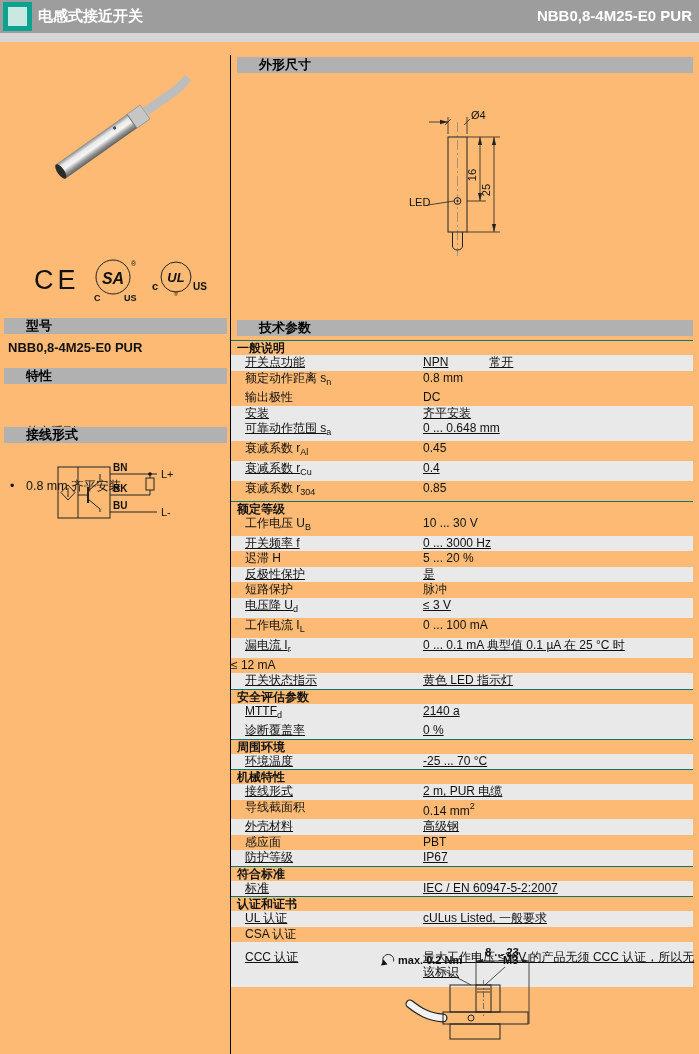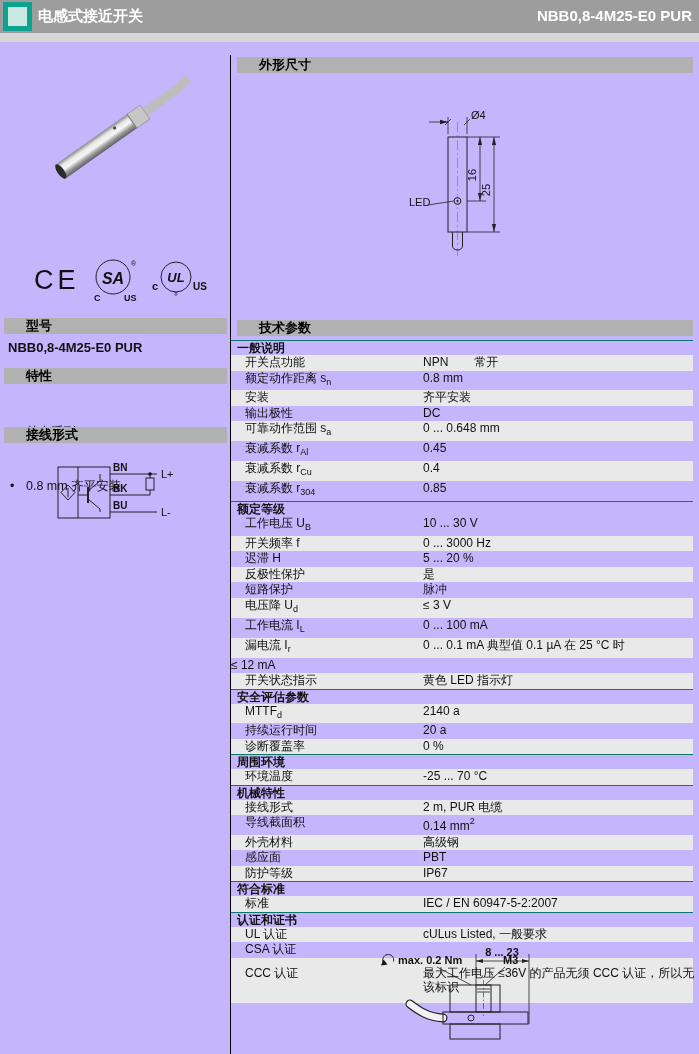--- a/index.html
+++ b/index.html
@@ -1,16 +1,16 @@
 <!DOCTYPE html>
 <html><head>
 <meta charset="utf-8">
 <style>
   html,body{margin:0;padding:0;background:#fff;}
-  .page{position:relative;width:699px;height:1054px;background:#c4b5fd;overflow:hidden;
+  .page{position:relative;width:699px;height:1054px;background:#fdba74;overflow:hidden;
         font-family:"Liberation Sans","DejaVu Sans",sans-serif;color:#111;}
   
   .hdr{position:absolute;left:0;top:0;width:699px;height:33px;background:#9d9d9d;}
   .hdr-strip{position:absolute;left:0;top:33px;width:699px;height:9px;background:#d6d6d6;}
   .hdr-icon{position:absolute;left:3px;top:2px;width:19px;height:19px;background:#c9e8e2;
             border:5px solid #0ba390;}
   .hdr-left{position:absolute;left:38px;top:7px;font-size:15px;font-weight:bold;color:#fff;}
   .hdr-right{position:absolute;right:7px;top:7px;font-size:15px;font-weight:bold;color:#fff;}
   
   .vdiv{position:absolute;left:230px;top:55px;width:1px;height:999px;background:#000;}
@@ -22,27 +22,27 @@
   
   .model-val{position:absolute;left:8px;top:340px;font-size:13px;font-weight:bold;}
   .features{position:absolute;left:10px;top:386px;font-size:12.5px;}
   .feat{line-height:15px;margin-top:39px;}
   .feat .dot{display:inline-block;width:16px;}
   
   .ttable{position:absolute;left:231px;top:340px;width:462px;}
   .tsec{height:15px;line-height:15px;font-size:12px;font-weight:bold;border-top:1px solid #0f766e;
         padding-left:6px;box-sizing:border-box;}
   .trow{display:flex;min-height:15.5px;line-height:15.5px;font-size:12px;}
-  .trow.shade{background:#e9e9e9;}
+  .trow.shade{background:#e9e9e9;text-decoration:underline;}
   .tlabel{flex:none;width:178px;padding-left:14px;box-sizing:content-box;}
   .tvalue{flex:none;width:272px;}
   .trow.wrap{line-height:14.5px;padding:8px 0;}
   sub{font-size:9px;}
   sup{font-size:9px;position:relative;top:-1px;}
-  .v2{margin-left:26px;}
+  .v2{margin-left:41px;}
   svg text{font-family:"Liberation Sans","DejaVu Sans",sans-serif;}
   .dt{font-size:11px;fill:#111;}
   .dtb{font-size:11px;font-weight:bold;fill:#111;}
   .wl{font-size:10px;font-weight:bold;fill:#111;}
   .ln{stroke:#222;stroke-width:1;fill:none;}
   .thin{stroke:#222;stroke-width:0.8;fill:none;}
 </style>
 </head>
 <body>
 
@@ -171,28 +171,28 @@
   <div class="ttable">
       <div class="tsec">一般说明</div>
       <div class="trow shade">
         <span class="tlabel">开关点功能</span>
         <span class="tvalue">NPN<span class="v2">常开</span></span>
       </div>
       <div class="trow">
         <span class="tlabel">额定动作距离 s<sub>n</sub></span>
         <span class="tvalue">0.8 mm</span>
       </div>
+      <div class="trow">
+        <span class="tlabel">输出极性</span>
+        <span class="tvalue">DC</span>
+      </div>
       <div class="trow shade">
         <span class="tlabel">安装</span>
         <span class="tvalue">齐平安装</span>
       </div>
-      <div class="trow">
-        <span class="tlabel">输出极性</span>
-        <span class="tvalue">DC</span>
-      </div>
       <div class="trow shade">
         <span class="tlabel">可靠动作范围 s<sub>a</sub></span>
         <span class="tvalue">0 ... 0.648 mm</span>
       </div>
       <div class="trow">
         <span class="tlabel">衰减系数 r<sub>Al</sub></span>
         <span class="tvalue">0.45</span>
       </div>
       <div class="trow shade">
         <span class="tlabel">衰减系数 r<sub>Cu</sub></span>
@@ -239,24 +239,20 @@
         <span class="tvalue">≤ 12 mA</span>
       </div>
       <div class="trow shade">
         <span class="tlabel">开关状态指示</span>
         <span class="tvalue">黄色 LED 指示灯</span>
       </div>
       <div class="tsec">安全评估参数</div>
       <div class="trow shade">
         <span class="tlabel">MTTF<sub>d</sub></span>
         <span class="tvalue">2140 a</span>
-      </div>
-      <div class="trow">
-        <span class="tlabel">持续运行时间</span>
-        <span class="tvalue">20 a</span>
       </div>
       <div class="trow shade">
         <span class="tlabel">诊断覆盖率</span>
         <span class="tvalue">0 %</span>
       </div>
       <div class="tsec">周围环境</div>
       <div class="trow shade">
         <span class="tlabel">环境温度</span>
         <span class="tvalue">-25 ... 70 °C</span>
       </div>

